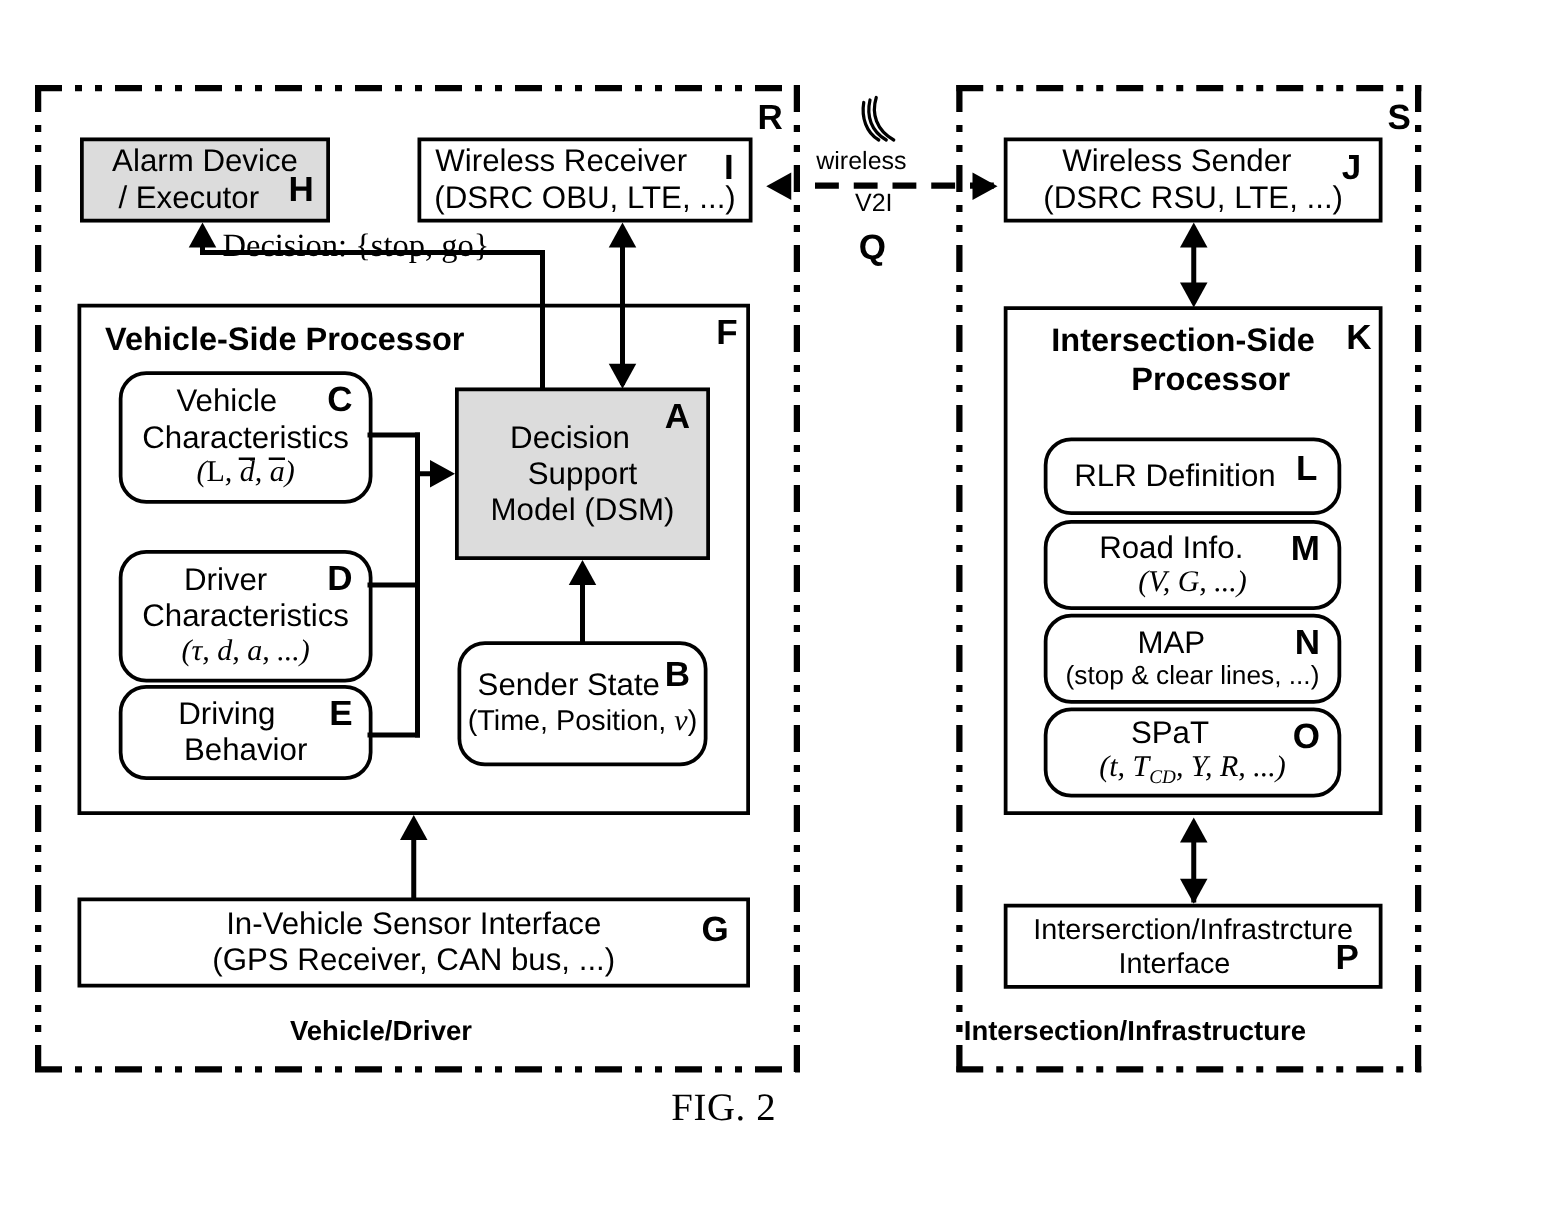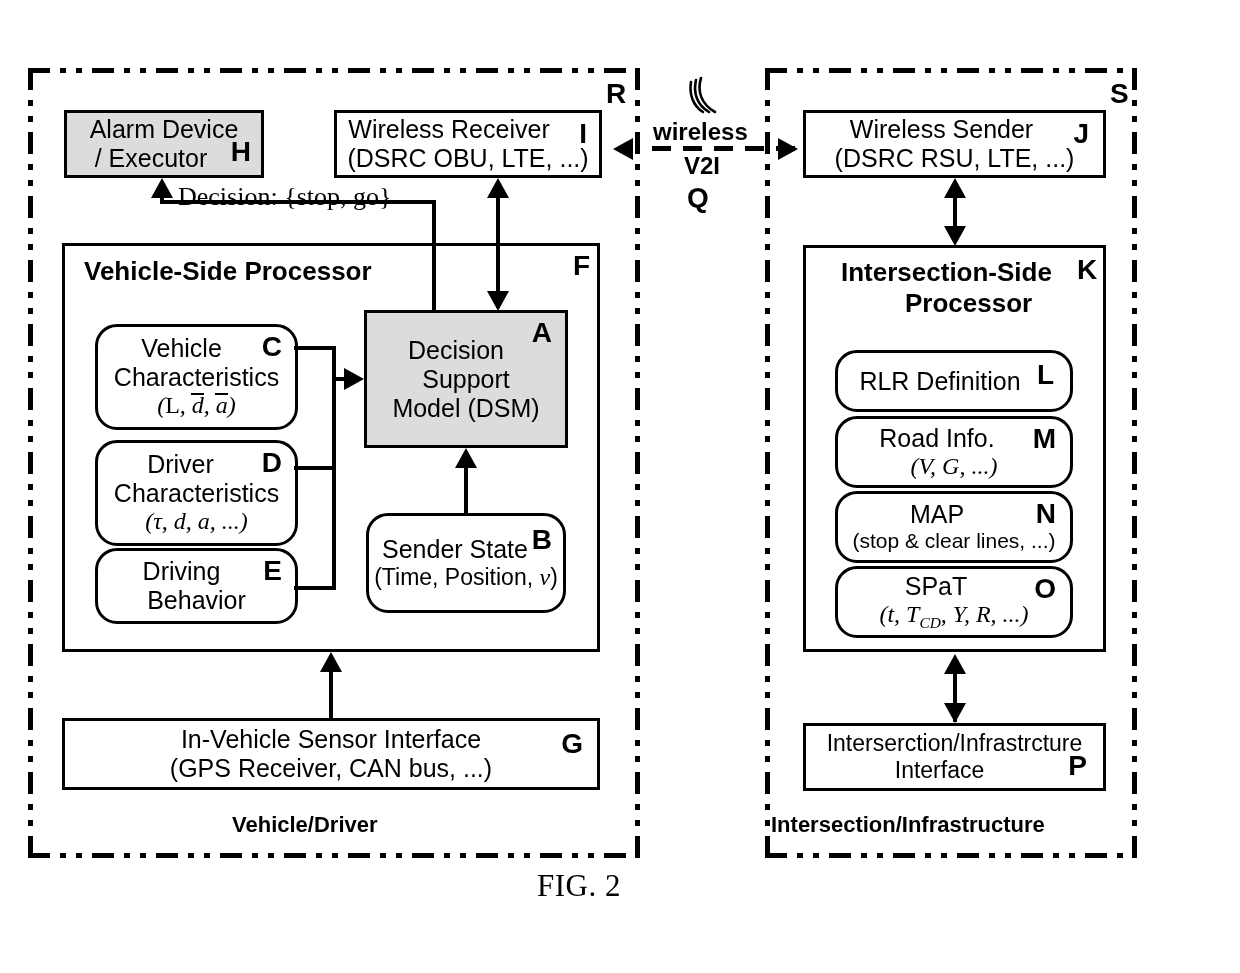--- a/index.html
+++ b/index.html
@@ -132,23 +132,22 @@
   .caption {
     position: absolute;
     font-family: "Liberation Serif", serif;
     font-size: 31px;
     letter-spacing: 0.5px;
     text-align: right;
   }
 
   .label-plain {
     position: absolute;
-    font-size: 24px;
+    font-size: 20px;
     white-space: nowrap;
-    font-weight: bold;
   }
   .label-serif {
     position: absolute;
     font-family: "Liberation Serif", serif;
     font-size: 26px;
     white-space: nowrap;
   }
   .zone-title {
     position: absolute;
     font-size: 22px;
@@ -197,21 +196,21 @@
     <span class="line1 t-body" style="padding-right:38px;">Wireless Receiver</span>
     <span class="line2 t-body">(DSRC OBU, LTE, ...)</span>
     <span class="tag-in" style="right:12px; top:7px;">I</span>
   </div>
 
   <div class="box" style="left:62px; top:243px; width:538px; height:409px; justify-content:flex-start; align-items:flex-start;">
   </div>
   <div class="proc-title" style="left:84px; top:256px;">Vehicle-Side Processor</div>
   <div class="tag" style="left:573px; top:252px;">F</div>
 
-  <div class="rbox" style="left:95px; top:297px; width:203px; height:106px;margin-top:27px;">
+  <div class="rbox" style="left:95px; top:297px; width:203px; height:106px;">
     <span class="line1 t-body" style="padding-right:30px;">Vehicle</span>
     <span class="line2 t-body">Characteristics</span>
     <span class="line3 math">(<span class="up">L</span>, <span class="ovl">d</span>, <span class="ovl">a</span>)</span>
     <span class="tag-in" style="right:13px; top:6px;">C</span>
   </div>
 
   <div class="rbox" style="left:95px; top:440px; width:203px; height:106px;">
     <span class="line1 t-body" style="padding-right:32px;">Driver</span>
     <span class="line2 t-body">Characteristics</span>
     <span class="line3 math">(τ, d, a, ...)</span>

